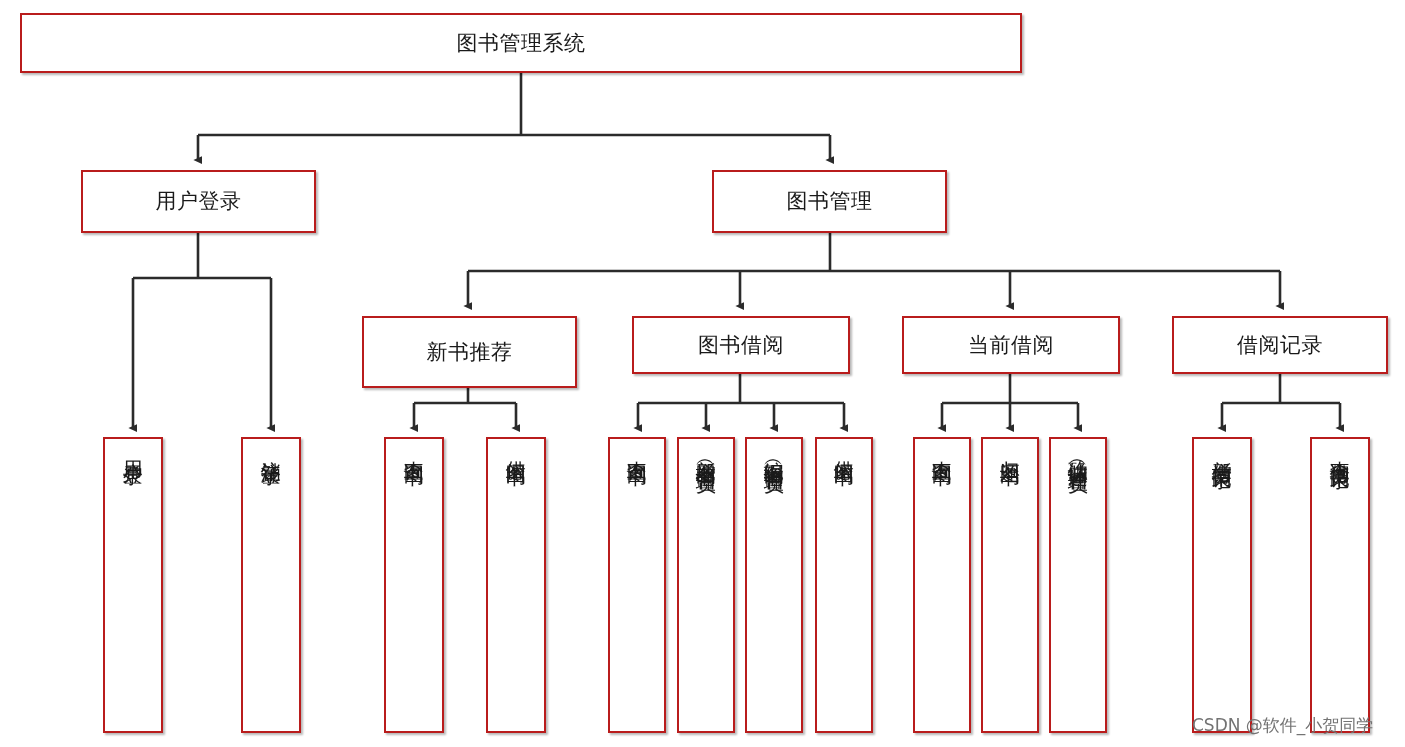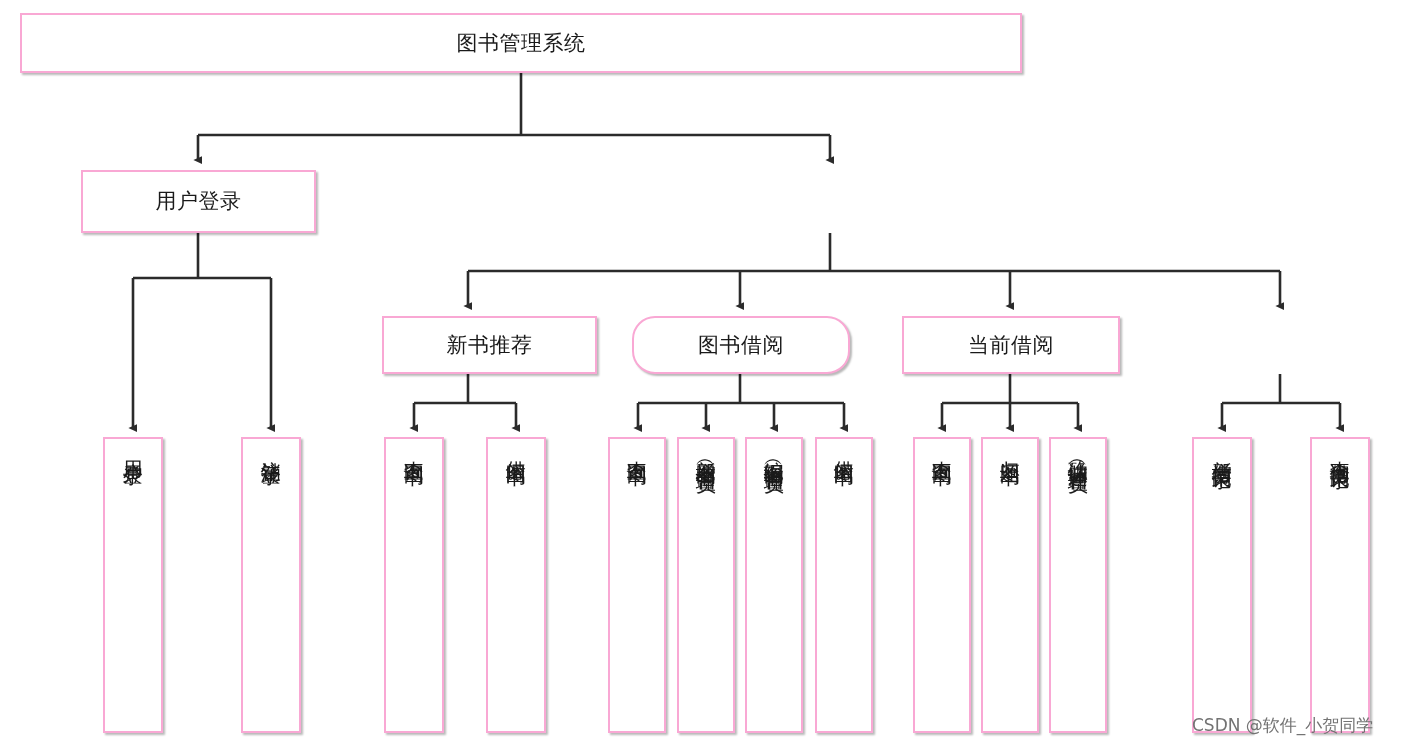--- a/index.html
+++ b/index.html
@@ -22,21 +22,21 @@
     position: absolute;
     left: 0;
     top: 0;
     width: 1405px;
     height: 747px;
   }
   .node {
     position: absolute;
     box-sizing: border-box;
     background: #ffffff;
-    border: 2px solid #f9a8d4;
+    border: 2px solid #b91c1c;
     box-shadow: 2px 2px 2px rgba(0, 0, 0, 0.28);
     display: flex;
     align-items: center;
     justify-content: center;
     z-index: 2;
   }
   .node-label {
     color: #1a1a1a;
     font-size: 21px;
     line-height: 1.18;
@@ -125,30 +125,36 @@
     </g>
   </svg>
 
   <div class="node horizontal" style="left:20px; top:13px; width:1002px; height:60px;">
     <span class="node-label">图书管理系统</span>
   </div>
 
   <div class="node horizontal" style="left:81px; top:170px; width:235px; height:63px;">
     <span class="node-label">用户登录</span>
   </div>
-
-  <div class="node horizontal" style="left:382px; top:316px; width:215px; height:58px;">
+  <div class="node horizontal" style="left:712px; top:170px; width:235px; height:63px;">
+    <span class="node-label">图书管理</span>
+  </div>
+
+  <div class="node horizontal" style="left:362px; top:316px; width:215px; height:72px;">
     <span class="node-label">新书推荐</span>
   </div>
-  <div class="node horizontal" style="left:632px; top:316px; width:218px; height:58px;border-radius:23px;">
+  <div class="node horizontal" style="left:632px; top:316px; width:218px; height:58px;">
     <span class="node-label">图书借阅</span>
   </div>
   <div class="node horizontal" style="left:902px; top:316px; width:218px; height:58px;justify-content:center;">
     <span class="node-label">当前借阅</span>
   </div>
+  <div class="node horizontal" style="left:1172px; top:316px; width:216px; height:58px;">
+    <span class="node-label">借阅记录</span>
+  </div>
 
   <div class="node vertical" style="left:103px; top:437px; width:60px; height:296px;">
     <span class="node-label">用户登录</span>
   </div>
   <div class="node vertical" style="left:241px; top:437px; width:60px; height:296px;">
     <span class="node-label">注销登录</span>
   </div>
 
   <div class="node vertical" style="left:384px; top:437px; width:60px; height:296px;">
     <span class="node-label">查询图书</span>

